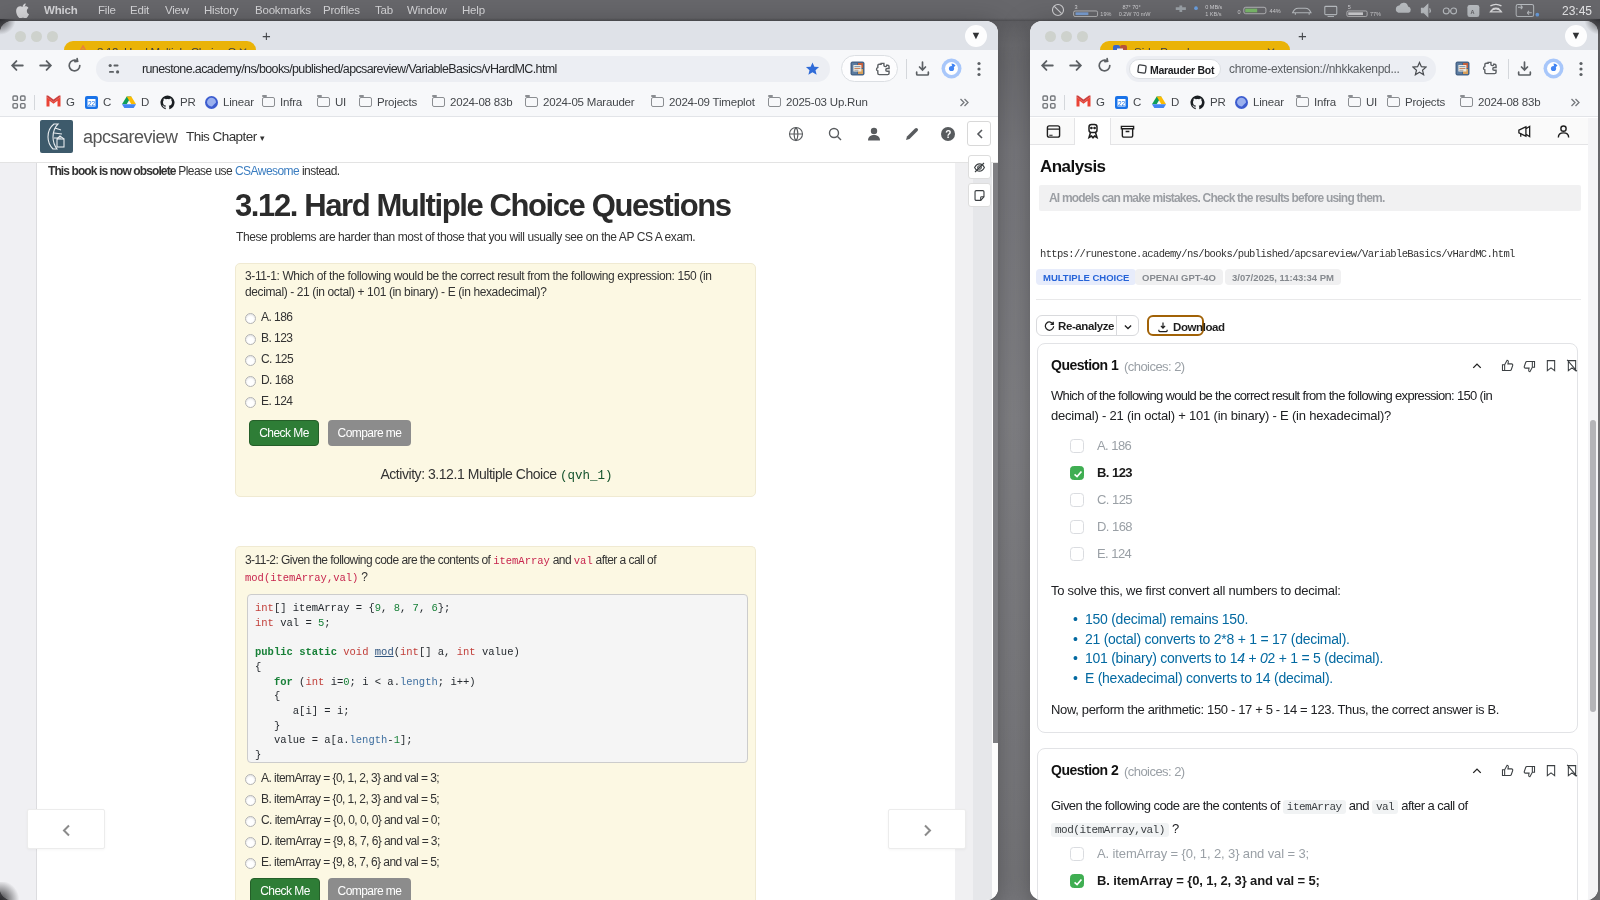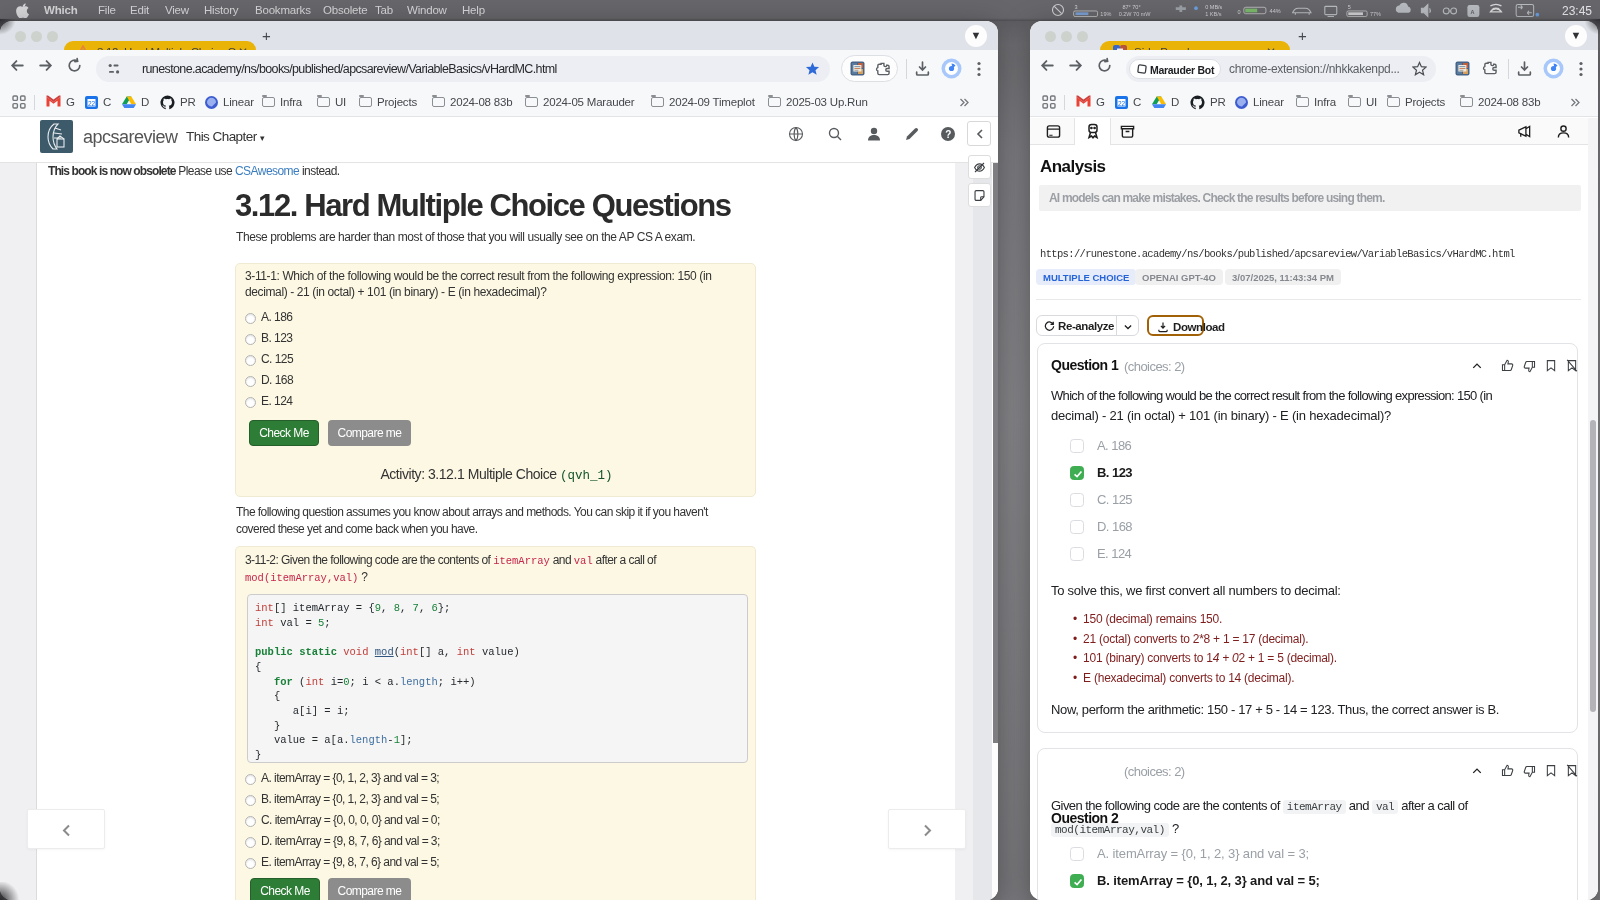--- a/index.html
+++ b/index.html
@@ -47,21 +47,21 @@
         <path fill="#d6d6d9" d="M10.8 7.9c0-2 1.6-2.9 1.7-3-0.9-1.4-2.4-1.5-2.9-1.6-1.2-0.1-2.4 0.7-3 0.7-0.6 0-1.6-0.7-2.6-0.7-1.3 0-2.6 0.8-3.2 2-1.4 2.4-0.4 6 1 8 0.7 1 1.5 2 2.5 2 1 0 1.4-0.6 2.6-0.6 1.2 0 1.6 0.6 2.6 0.6 1.1 0 1.8-1 2.4-2 0.8-1.1 1.1-2.2 1.1-2.3-0.1 0-2.2-0.9-2.2-3.1z"></path>
         <path fill="#d6d6d9" d="M8.9 1.8c0.5-0.7 0.9-1.6 0.8-2.5-0.8 0-1.7 0.5-2.3 1.2-0.5 0.6-0.9 1.5-0.8 2.4 0.9 0.1 1.8-0.4 2.3-1.1z" transform="translate(0,1.2)"></path>
       </svg>
     </span>
   <span class="mi" style="left:44px;font-weight:bold;">Which</span>
   <span class="mi" style="left:98px;">File</span>
   <span class="mi" style="left:130px;">Edit</span>
   <span class="mi" style="left:165px;">View</span>
   <span class="mi" style="left:204px;">History</span>
   <span class="mi" style="left:255px;">Bookmarks</span>
-  <span class="mi" style="left:323px;">Obsolete</span>
+  <span class="mi" style="left:323px;">Profiles</span>
   <span class="mi" style="left:375px;">Tab</span>
   <span class="mi" style="left:407px;">Window</span>
   <span class="mi" style="left:462px;">Help</span>
   <span id="mbright" style="position:absolute;right:0;top:0;height:21px;color:#cfcfd2;">
     <svg width="560" height="21" viewBox="0 0 560 21" style="position:absolute;right:36px;top:0;transform:scale(0.92);transform-origin:right center;">
       <g fill="none" stroke="#cfcfd2" stroke-width="1.2">
         <circle cx="10" cy="10" r="6"></circle>
           <path d="M6 6 L14 14"></path>
       </g>
       <g fill="#cfcfd2" font-family="Liberation Sans" font-size="6">
@@ -342,21 +342,20 @@
         <div class="ropt"><span class="rc"></span>B. 123</div>
         <div class="ropt"><span class="rc"></span>C. 125</div>
         <div class="ropt"><span class="rc"></span>D. 168</div>
         <div class="ropt"><span class="rc"></span>E. 124</div>
       </div>
       <div class="abs" style="left:13px;top:156px;width:70px;height:26px;background:#2e7d36;border:1px solid #255f29;border-radius:4px;color:#fff;text-align:center;line-height:24px;">Check Me</div>
       <div class="abs" style="left:92px;top:156px;width:83px;height:26px;background:#8c8c8c;border-radius:4px;color:#fff;text-align:center;line-height:26px;">Compare me</div>
       <div class="abs" style="left:0;top:202px;width:521px;text-align:center;font-size:14px;letter-spacing:-0.45px;">Activity: 3.12.1 Multiple Choice <span style="color:#14532d;font-family:'Liberation Mono',monospace;font-size:12.5px;letter-spacing:0;">(qvh_1)</span></div>
     </div>
 
-    <div class="abs" style="left:236px;top:386px;width:500px;line-height:16.5px;">The following question assumes you know about arrays and methods. You can skip it if you haven't<br>covered these yet and come back when you have.</div>
 
     <div class="abs" style="left:235px;top:428px;width:521px;height:354px;background:#fcf8e3;border:1px solid #f0ead2;border-radius:5px 5px 0 0;border-bottom:none;">
       <div class="abs" style="left:9px;top:6px;width:500px;line-height:15.5px;">3-11-2: Given the following code are the contents of <span class="rcode">itemArray</span> and <span class="rcode">val</span> after a call of<br><span class="rcode">mod(itemArray,val)</span> ?</div>
       <div class="abs" style="left:11px;top:47px;width:501px;height:169px;background:#f5f5f5;border:1px solid #ccc;border-radius:4px;font-family:'Liberation Mono',monospace;font-size:10.5px;line-height:14.7px;letter-spacing:0;color:#24292e;padding:6px 0 0 7px;white-space:pre;" id="codeblk"><span class="kt">int</span>[] itemArray = {<span class="nb">9</span>, <span class="nb">8</span>, <span class="nb">7</span>, <span class="nb">6</span>};
 <span class="kt">int</span> val = <span class="nb">5</span>;
 
 <span class="kg">public</span> <span class="kg">static</span> <span class="kt">void</span> <span class="nf">mod</span>(<span class="kt">int</span>[] a, <span class="kt">int</span> value)
 {
    <span class="kg">for</span> (<span class="kt">int</span> i=<span class="nb">0</span>; i &lt; a.<span class="na">length</span>; i++)
    {
@@ -635,31 +634,31 @@
       <div class="abs" style="left:32px;top:92px;" id="rq1">
         <div class="copt"><span class="cb"></span><span class="ct">A. 186</span></div>
         <div class="copt"><span class="cb cbg"><svg width="10" height="10" viewBox="0 0 16 16" fill="none" stroke="#fff" stroke-width="2.6" style="margin:2px;">
                 <path d="M2.5 8.5 L6.5 12 L13.5 4"></path>
               </svg></span><span class="ct" style="color:#1a1a1a;font-weight:bold;">B. 123</span></div>
         <div class="copt"><span class="cb"></span><span class="ct">C. 125</span></div>
         <div class="copt"><span class="cb"></span><span class="ct">D. 168</span></div>
         <div class="copt"><span class="cb"></span><span class="ct">E. 124</span></div>
       </div>
       <div class="abs" style="left:13px;top:239px;font-size:13px;color:#202124;letter-spacing:-0.25px;">To solve this, we first convert all numbers to decimal:</div>
-      <div class="abs" style="left:35px;top:266px;font-size:12px;color:#7f1d1d;line-height:19.5px;letter-spacing:-0.25px;">
+      <div class="abs" style="left:35px;top:266px;font-size:14px;color:#0369a1;line-height:19.5px;letter-spacing:-0.25px;">
         <div>•&nbsp;&nbsp;150 (decimal) remains 150.</div>
         <div>•&nbsp;&nbsp;21 (octal) converts to 2*8 + 1 = 17 (decimal).</div>
         <div>•&nbsp;&nbsp;101 (binary) converts to 1<i>4 + 0</i>2 + 1 = 5 (decimal).</div>
         <div>•&nbsp;&nbsp;E (hexadecimal) converts to 14 (decimal).</div>
       </div>
       <div class="abs" style="left:13px;top:358px;font-size:13px;color:#202124;letter-spacing:-0.35px;">Now, perform the arithmetic: 150 - 17 + 5 - 14 = 123. Thus, the correct answer is B.</div>
     </div>
 
     <div class="abs" style="left:7px;top:630px;width:541px;height:160px;border:1px solid #e2e3e6;border-radius:8px;background:#fff;">
-      <span class="abs" style="left:13px;top:13px;font-size:14px;font-weight:bold;color:#111;letter-spacing:-0.5px;margin-top:48px;">Question 2</span>
+      <span class="abs" style="left:13px;top:13px;font-size:14px;font-weight:bold;color:#111;letter-spacing:-0.5px;">Question 2</span>
       <span class="abs" style="left:86px;top:14.5px;font-size:13px;color:#9aa0a6;">(choices: 2)</span>
       <span class="abs" style="left:433px;top:16px;">
           <svg width="12" height="12" viewBox="0 0 16 16" fill="none" stroke="#1f1f1f" stroke-width="1.8">
             <path d="M3 10.5 L8 5.5 L13 10.5"></path>
           </svg>
         </span>
       <span class="abs" style="left:463px;top:15px;">
           <svg width="13" height="13" viewBox="0 0 16 16" fill="none" stroke="#3c4043" stroke-width="1.3">
             <path d="M4.5 7 L7.5 1.5 a1.6 1.6 0 0 1 1.5 2 L8.5 6 H13 a1.5 1.5 0 0 1 1.4 2 l-1.8 5.2 a1.5 1.5 0 0 1 -1.4 1 H4.5 M4.5 7 H1.8 V14.2 H4.5 Z"></path>
           </svg>

